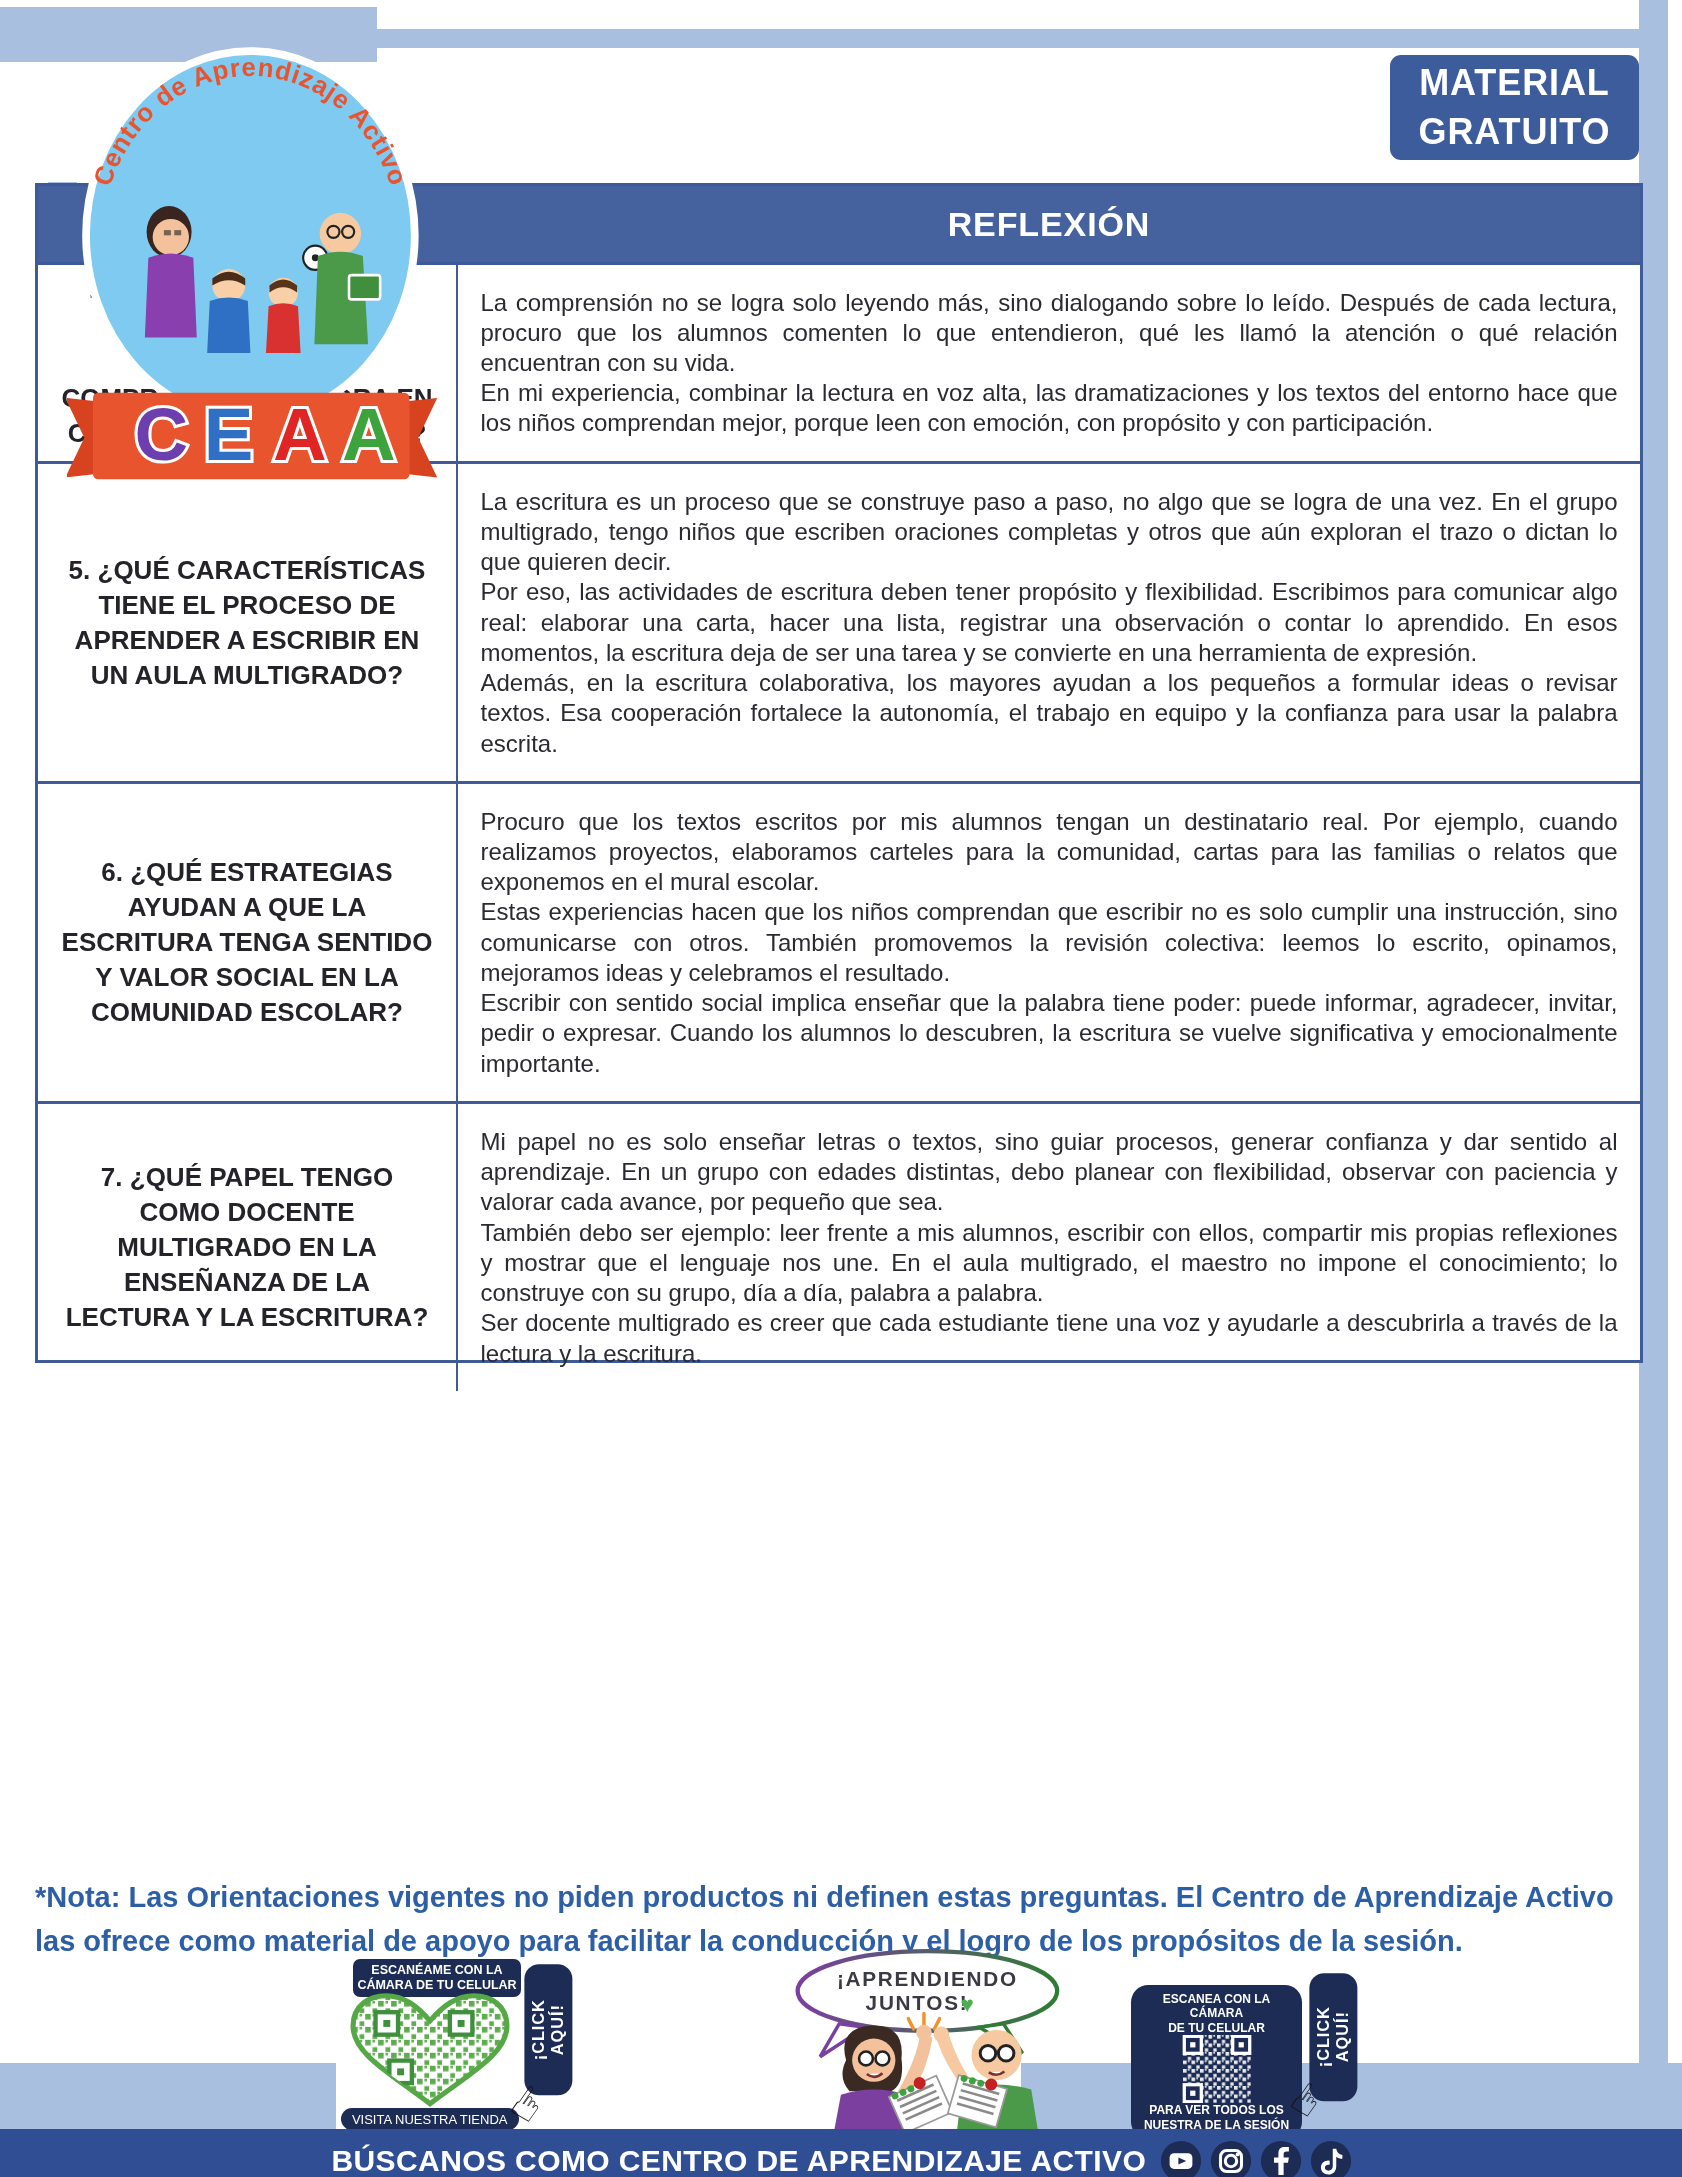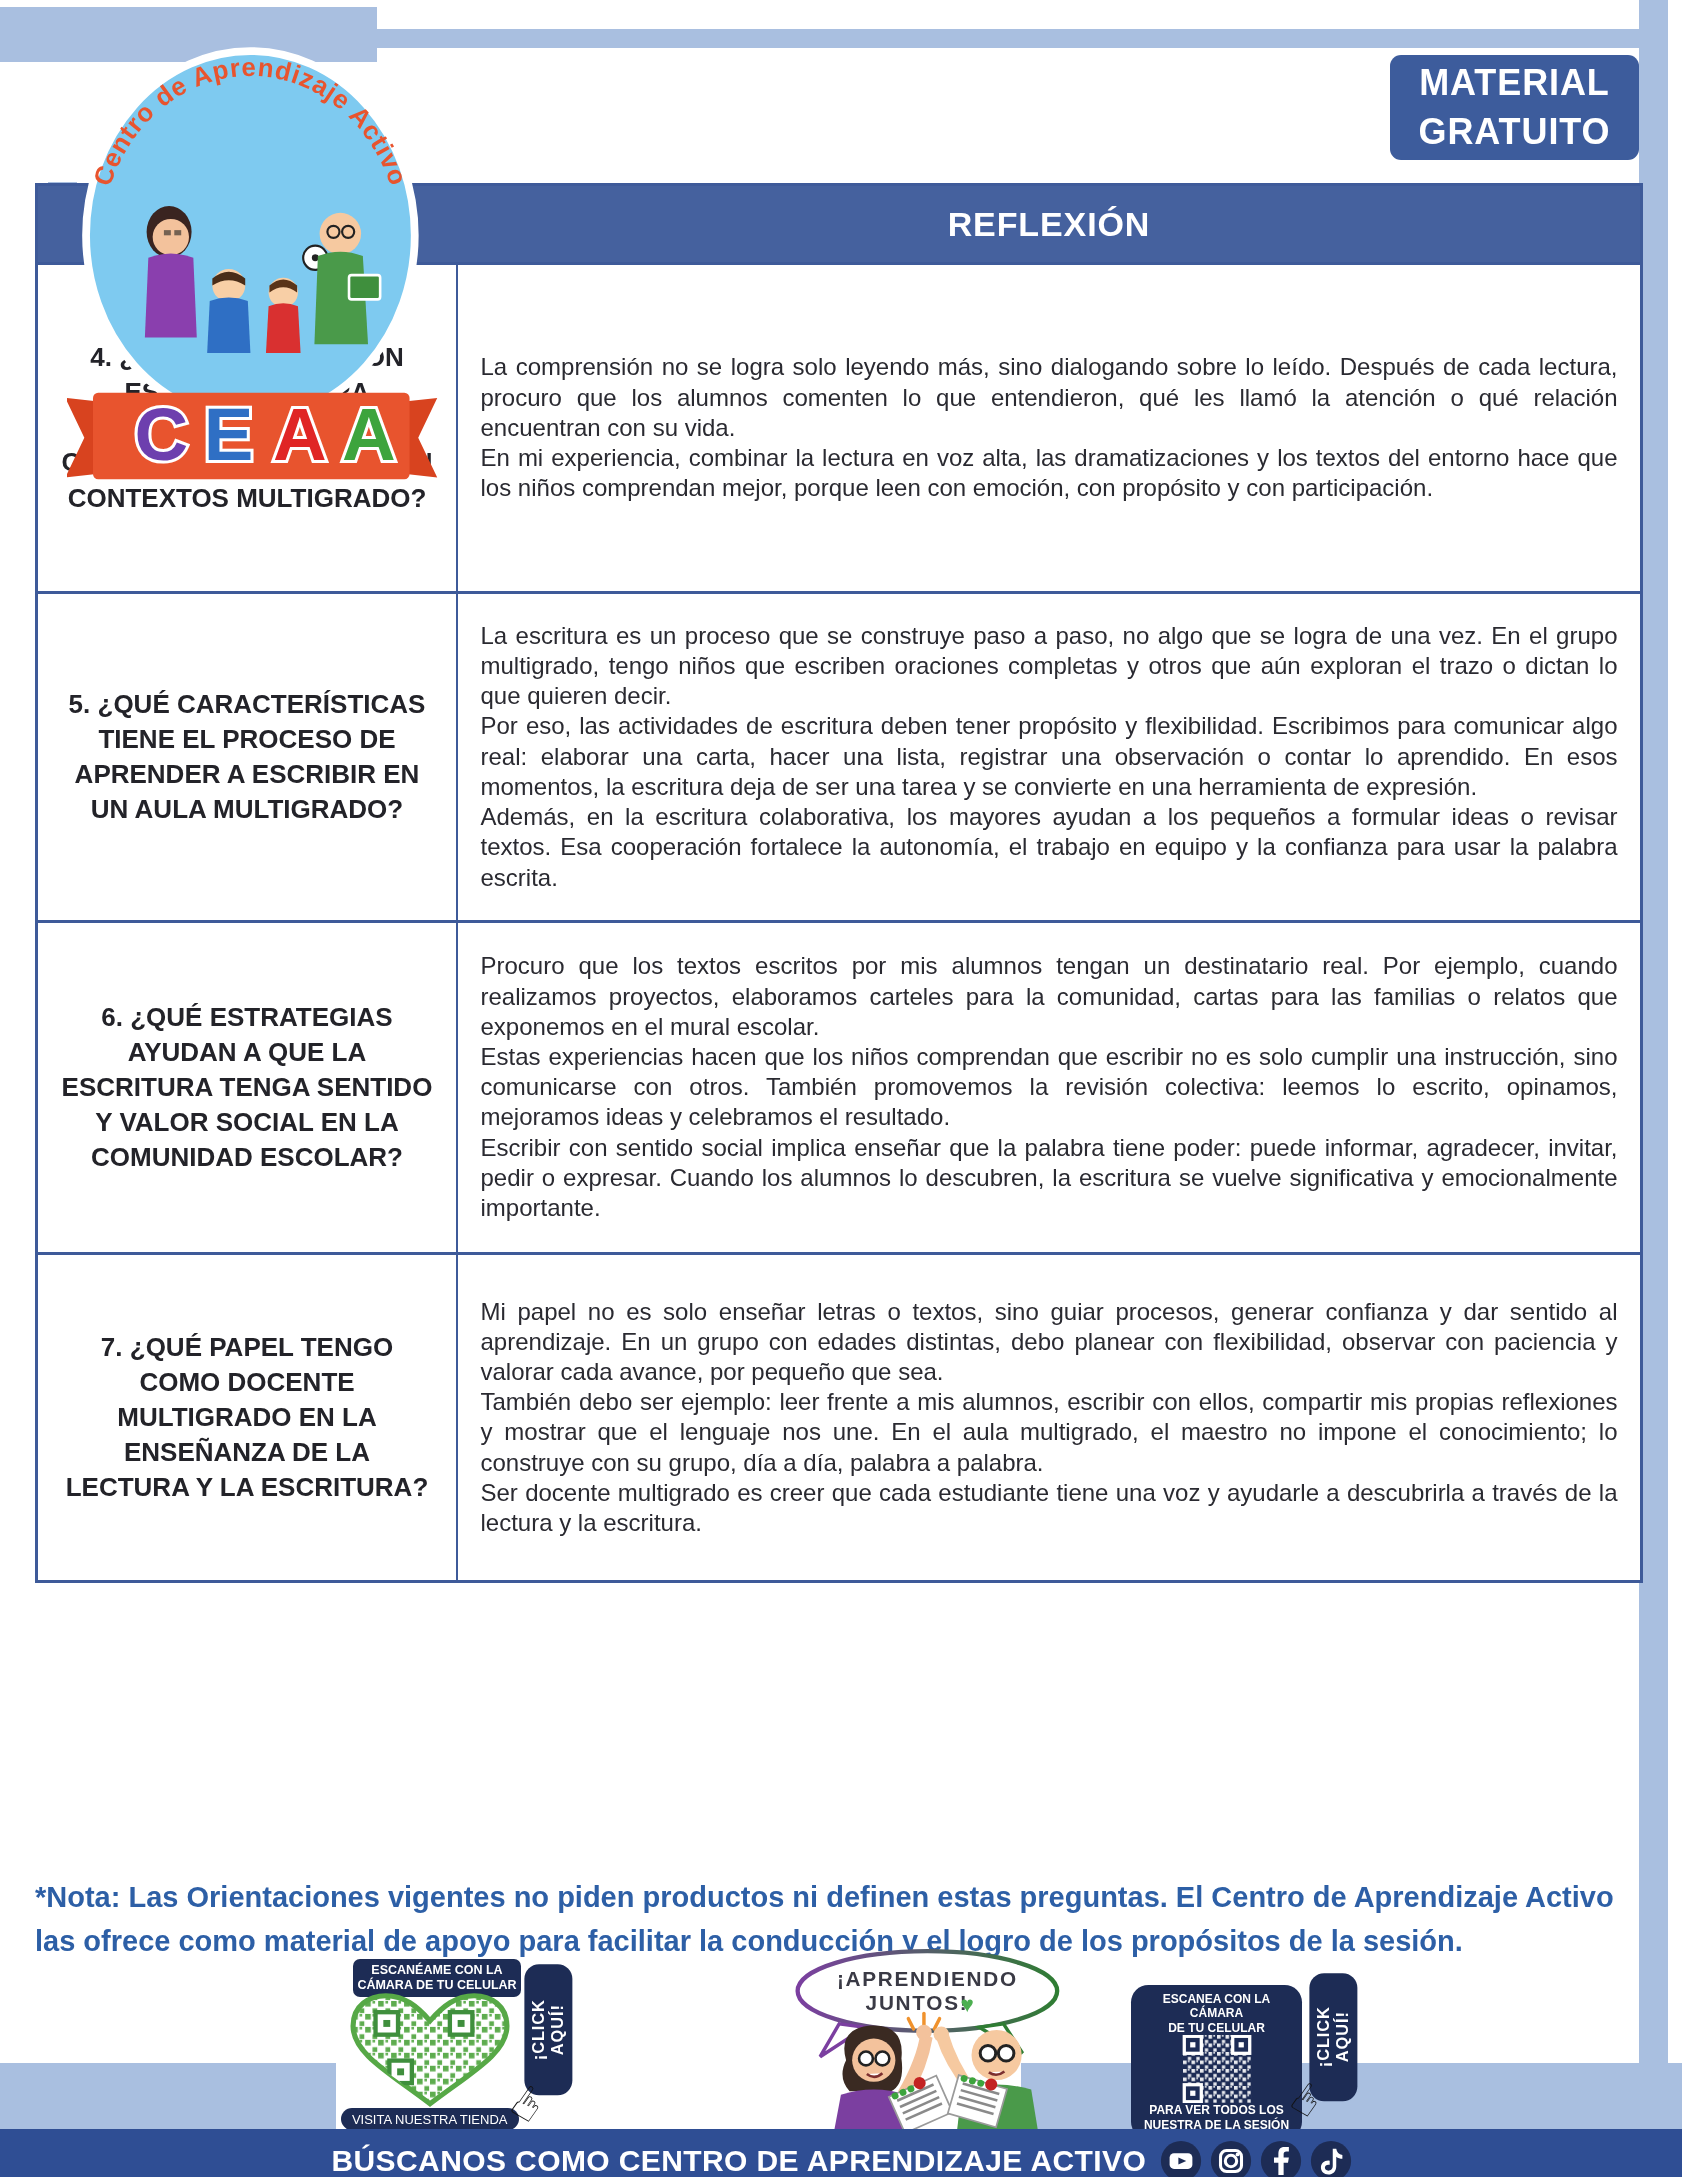--- a/index.html
+++ b/index.html
@@ -11,21 +11,21 @@
   .band-top-thin{left:377px;top:29px;width:1262px;height:19px;}
   .band-right{left:1639px;top:0;width:29px;height:2065px;}
   .band-left{left:48px;top:182px;width:28.5px;height:372px;z-index:0;}
   .band-bottom{left:0;top:2063px;width:1683px;height:66px;}
   .band-bottom-cover{position:absolute;left:336px;top:2063px;width:685px;height:66px;background:#fff;}
   
   .badge{position:absolute;left:1390px;top:55px;width:249px;height:105px;background:var(--badge,#3d5c9c);
          border-radius:11px;color:#fff;font-weight:900;font-size:36px;line-height:1.34;
          display:flex;flex-direction:column;align-items:center;justify-content:center;letter-spacing:0.9px;z-index:3;}
   
-  .qtable{position:absolute;left:35px;top:183px;width:1608px;height:1400px;border:3.5px solid var(--border,#3e5a99);
+  .qtable{position:absolute;left:35px;top:183px;width:1608px;height:1180px;border:3.5px solid var(--border,#3e5a99);
           box-sizing:border-box;display:flex;flex-direction:column;background:#fff;z-index:2;}
   .thead{height:76px;flex:0 0 76px;background:var(--header,#45619e);display:flex;}
   .thead .hq{width:420px;flex:0 0 420px;display:flex;align-items:center;justify-content:center;}
   .thead .hr{flex:1;display:flex;align-items:center;justify-content:center;}
   .thead span{color:#fff;font-weight:800;font-size:34px;letter-spacing:0.9px;}
   .trow{display:flex;border-top:3.5px solid var(--border,#3e5a99);box-sizing:border-box;}
   .trow:first-of-type{border-top:none;}
   .r0{height:400px;} .r1{height:400px;} .r2{height:404px;} .r3{height:399px;}
   .qcell{width:420px;flex:0 0 420px;border-right:2.6px solid var(--border,#3e5a99);box-sizing:border-box;
          display:flex;align-items:center;justify-content:center;padding:0 22.5px;}

